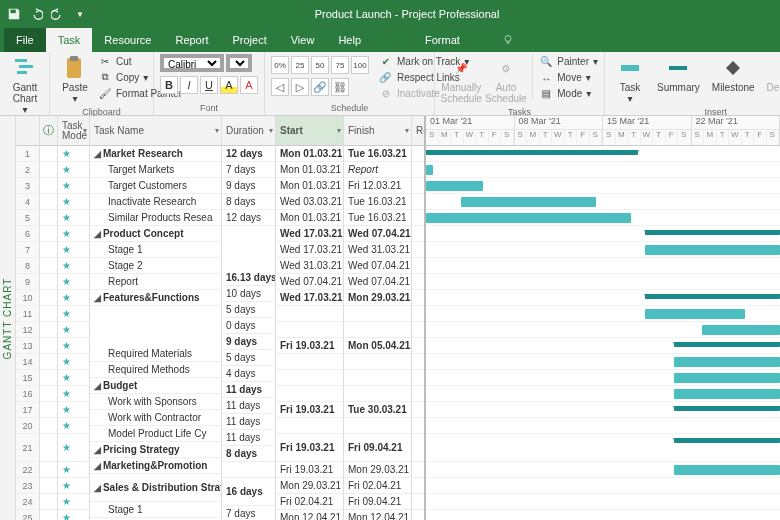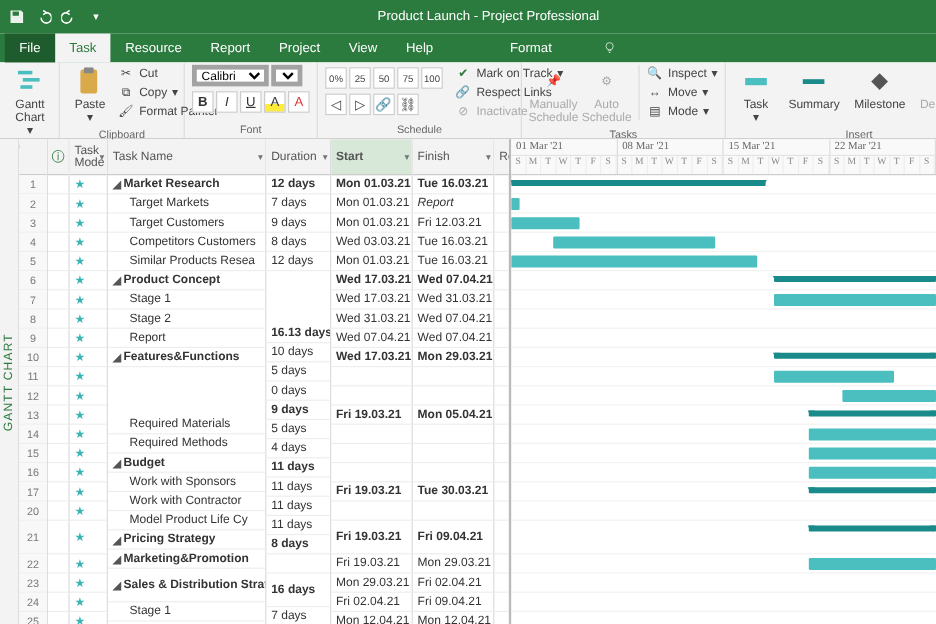--- a/index.html
+++ b/index.html
@@ -67,21 +67,21 @@
   .c-name{width:132px;}
   .c-dur{width:54px;}
   .c-start{width:68px;}
   .c-finish{width:68px;}
   .c-res{width:24px;}
   .pin{color:#3ab4b4;font-size:10px;}
   .expand{color:#555;font-size:9px;margin-right:2px;cursor:pointer;}
   
   
   .gantt{flex:1;overflow:hidden;position:relative;}
-  .ghdr{height:30px;border-bottom:1px solid #ccc;background:#f9f9f9;display:flex;font-family:Liberation Serif, serif;}
+  .ghdr{height:30px;border-bottom:1px solid #ccc;background:#f9f9f9;display:flex;}
   .gweek{flex:1;border-right:1px solid #ddd;display:flex;flex-direction:column;}
   .gweek .wlbl{height:14px;font-size:9px;color:#666;padding-left:4px;border-bottom:1px solid #e4e4e4;}
   .gweek .days{flex:1;display:flex;}
   .gweek .days span{flex:1;font-size:8px;color:#888;text-align:center;border-right:1px solid #eee;}
   .gbody{position:relative;}
   .grow{height:16px;border-bottom:1px solid #f2f2f2;position:relative;}
   .gbar{position:absolute;top:3px;height:10px;background:#4bbfbf;border-radius:1px;}
   .gbar.summary{top:4px;height:5px;background:#1a8a8a;}
   .gbar.summary::before,.gbar.summary::after{content:"";position:absolute;top:0;width:0;height:0;border-top:5px solid #1a8a8a;border-left:3px solid transparent;border-right:3px solid transparent;}
   .gbar.summary::before{left:-1px;} .gbar.summary::after{right:-1px;}
@@ -227,21 +227,21 @@
           <span style="white-space:pre-line">Manually
 Schedule</span>
         </div>
       <div class="big-btn disabled">
           <div class="ico">⚙</div>
           <span style="white-space:pre-line">Auto
 Schedule</span>
         </div>
       <div style="border-left:1px solid #ddd;height:46px;margin:0 2px"></div>
       <div class="small-stack">
-        <div class="small-row"><span class="mi">🔍</span><span>Inspect</span> ▾</div>
+        <div class="small-row"><span class="mi">🔍</span><span>Painter</span> ▾</div>
         <div class="small-row"><span class="mi">↔</span><span>Move</span> ▾</div>
         <div class="small-row"><span class="mi">▤</span><span>Mode</span> ▾</div>
       </div>
     </div>
     <div class="group-label">Tasks</div>
   </div>
   <div class="group" style="flex:1">
     <div class="group-body">
       <div class="big-btn"><div class="ico">
             <svg width="22" height="22">
@@ -423,21 +423,21 @@
               <span class="expand">◢</span>
               <span>Market Research</span>
             </div>
             <div class="cell indent" style="height: 16px;">
               <span>Target Markets</span>
             </div>
             <div class="cell indent" style="height: 16px;">
               <span>Target Customers</span>
             </div>
             <div class="cell indent" style="height: 16px;">
-              <span>Competitors Customers</span>
+              <span>Inactivate Research</span>
             </div>
             <div class="cell indent" style="height: 16px;">
               <span>Similar Products Resea</span>
             </div>
             <div class="cell bold" style="height: 16px;">
               <span class="expand">◢</span>
               <span>Product Concept</span>
             </div>
             <div class="cell indent" style="height: 16px;">
               <span>Stage 1</span>

